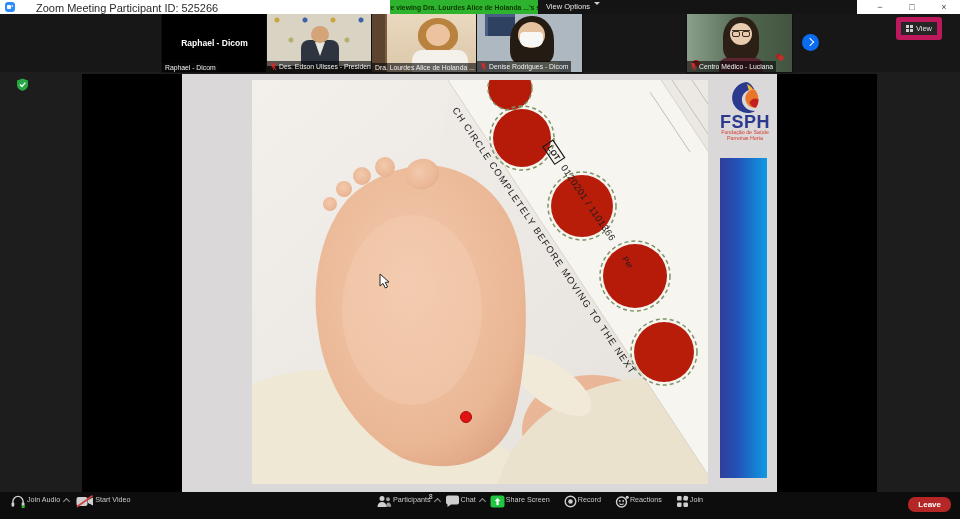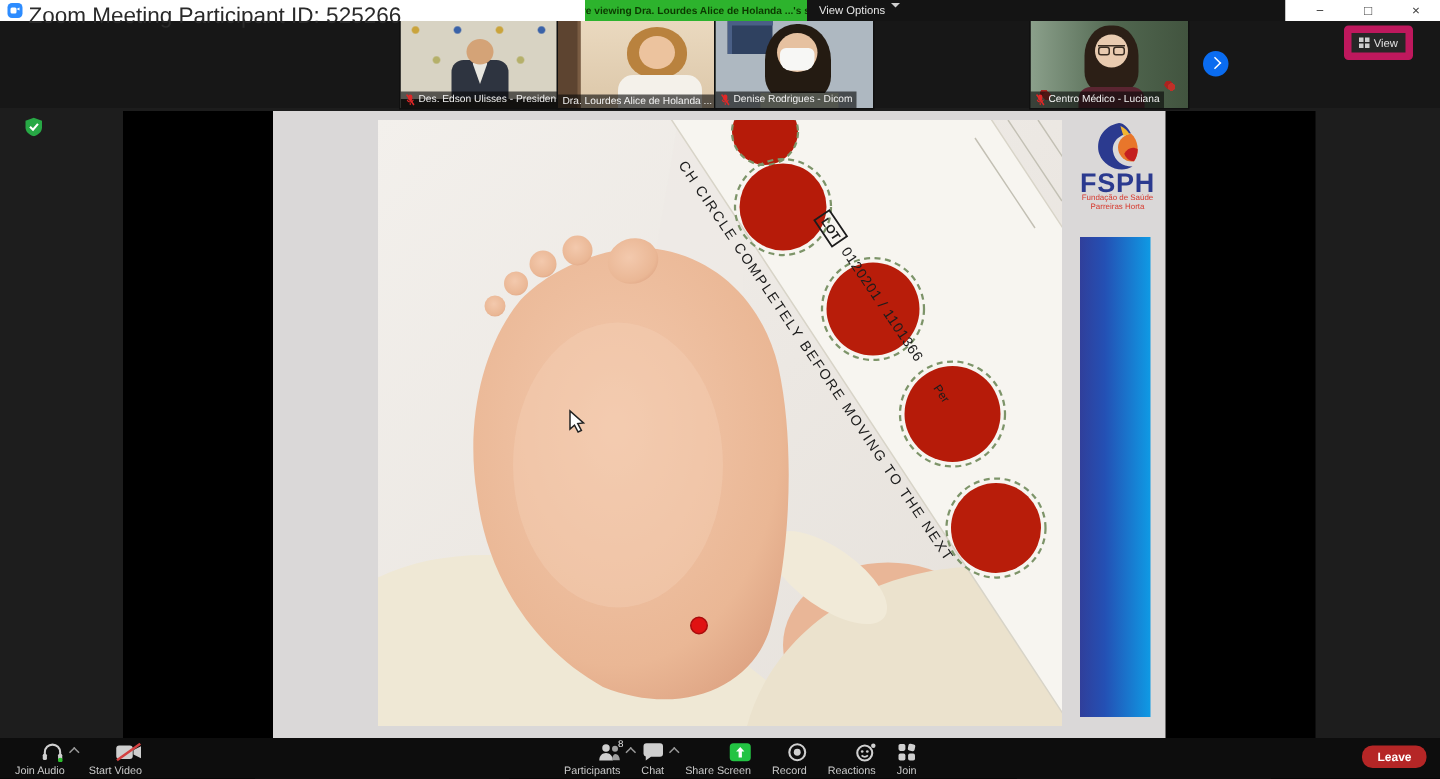--- a/index.html
+++ b/index.html
@@ -3,21 +3,21 @@
 <meta charset="utf-8">
 <style>
   html,body{margin:0;padding:0;background:#000;}
   #app{position:relative;width:960px;height:519px;overflow:hidden;
        font-family:"Liberation Sans",sans-serif;background:#1d1d1d;-webkit-font-smoothing:antialiased;}
   
   .titlebar{position:absolute;left:0;top:0;width:960px;height:14px;background:#ffffff;z-index:30;}
   .zoom-logo{position:absolute;left:5px;top:2px;width:10px;height:10px;border-radius:3px;background:#2d8cff;}
   .zoom-logo i{position:absolute;left:2px;top:3.2px;width:4px;height:3.6px;background:#fff;border-radius:1px;}
   .zoom-logo b{position:absolute;left:6.4px;top:3.4px;width:0;height:0;border-top:1.7px solid transparent;border-bottom:1.7px solid transparent;border-right:2.6px solid #fff;}
-  .app-title{position:absolute;left:19px;top:2px;font-size:15px;color:#2a2a2a;white-space:nowrap;}
+  .app-title{position:absolute;left:36px;top:2px;font-size:11px;color:#2a2a2a;white-space:nowrap;}
   .tb-dark{position:absolute;left:538px;top:0;width:319px;height:14px;background:#141414;}
   .view-options{position:absolute;left:8px;top:2px;font-size:7.5px;color:#e6e6e6;cursor:default;display:flex;align-items:flex-start;gap:4px;}
   .caret-down{width:0;height:0;border-left:3px solid transparent;border-right:3px solid transparent;border-top:3.5px solid #cfcfcf;}
   .green-banner{position:absolute;left:390px;top:0;width:148px;height:14px;background:#2db32d;color:#0c3a00;
                 font-size:6.8px;font-weight:bold;display:flex;align-items:center;justify-content:center;white-space:nowrap;overflow:hidden;}
   .win-controls{position:absolute;right:0;top:0;width:103px;height:14px;background:#fff;display:flex;align-items:center;justify-content:flex-end;gap:0;}
   .win-btn{width:32px;height:14px;display:flex;align-items:center;justify-content:center;font-size:9px;color:#444;cursor:default;}
   
   .strip{position:absolute;left:0;top:14px;width:960px;height:58px;background:#171717;z-index:20;}
   .tile{position:absolute;top:0;height:58px;width:105px;background:#000;overflow:hidden;outline:1px solid #101010;}
@@ -72,21 +72,21 @@
   .photo{position:absolute;left:70px;top:6px;width:456px;height:404px;}
   .logo{position:absolute;left:534px;top:6px;width:58px;text-align:center;}
   .logo .mark{display:block;margin:0 auto;}
   .fsph{font-size:18px;font-weight:bold;letter-spacing:.5px;color:#2b3a8f;line-height:13px;}
   .tagline{font-size:5.3px;line-height:6px;color:#d6392e;text-align:center;}
   .blue-bar{position:absolute;left:538px;top:84px;width:47px;height:320px;background:linear-gradient(90deg,#303f9b,#2450b4 35%,#0f9ae4);}
   
   .toolbar{position:absolute;left:0;top:492px;width:960px;height:27px;background:#0d0d0d;z-index:30;}
   .tb-group{position:absolute;top:0;height:27px;display:flex;align-items:flex-start;gap:16px;}
   .tb-left{left:10px;} .tb-center{left:376px;gap:14px;}
-  .tb-btn{display:flex;flex-direction:column;align-items:flex-end;gap:1px;padding-top:3px;cursor:pointer;position:relative;}
+  .tb-btn{display:flex;flex-direction:row;align-items:flex-start;gap:1px;padding-top:3px;cursor:pointer;position:relative;}
   .tb-btn span.lbl{font-size:7.2px;color:#c9c9c9;white-space:nowrap;}
   .tb-btn .green-lbl{color:#23c343;}
   .chev-up{position:absolute;top:7px;right:-9px;width:4px;height:4px;border-left:1.3px solid #9a9a9a;border-top:1.3px solid #9a9a9a;transform:rotate(45deg);}
   .count{position:absolute;top:1px;right:-2px;font-size:6.5px;color:#e8e8e8;}
   .leave-btn{position:absolute;right:9px;top:5px;background:#b52626;color:#fff;font-size:8px;font-weight:bold;
              padding:3px 10px;border-radius:7px;cursor:pointer;}
 </style>
 </head>
 <body>
 
@@ -107,20 +107,26 @@
     <div class="green-banner">You are viewing Dra. Lourdes Alice de Holanda ...'s screen</div>
     <div class="win-controls">
       <div class="win-btn">−</div>
       <div class="win-btn">□</div>
       <div class="win-btn">×</div>
     </div>
   </div>
 
   <div class="strip">
 
+    <div class="tile" style="left:162px">
+      <div class="tile-center">Raphael - Dicom</div>
+      <div class="tile-label">
+        <span>Raphael - Dicom</span>
+      </div>
+    </div>
 
     <div class="tile" style="left:267px">
       <div class="art t2">
         <div class="body"></div>
           <div class="shirt"></div>
         <div class="head" style="left:44px;top:12px;width:18px;height:17px;background:#d4a377"></div>
         <div class="desk"></div>
       </div>
       <div class="tile-label">
         <svg class="mic-muted" width="7" height="9" viewBox="0 0 10 12">

